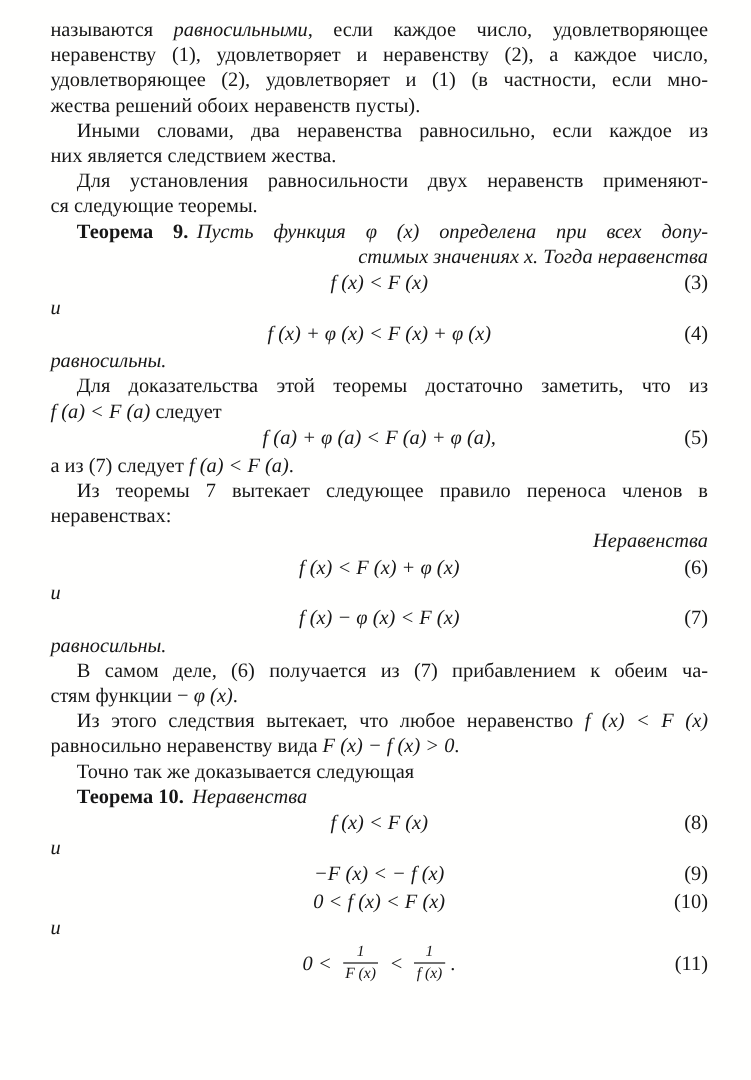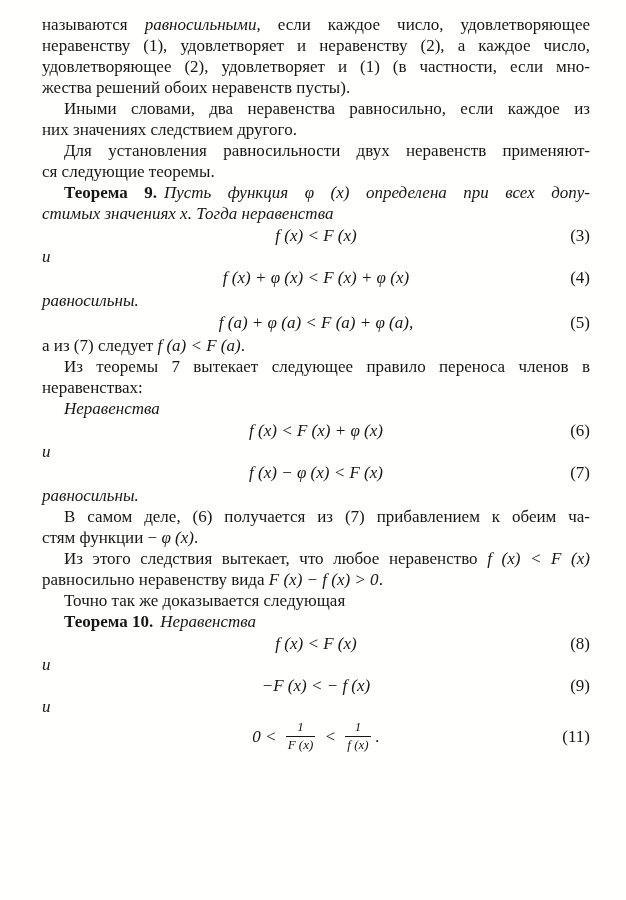--- a/index.html
+++ b/index.html
@@ -26,21 +26,21 @@
   .line {
     line-height: 21px;
     white-space: pre-wrap;
   }
   
   .j {
     text-align: justify;
     text-align-last: justify;
   }
   .indent { text-indent: 22px; }
-  .em { font-style: italic; }
+  .em { font-style: italic; text-align: right; }
   .math { font-style: italic; }
   .thm-label { font-weight: bold; margin-right: 7px; font-style: normal; }
   .eq {
     position: relative;
     line-height: 24px;
     text-align: center;
   }
   .eq .formula { font-style: italic; }
   .eq .num {
     position: absolute;
@@ -88,21 +88,21 @@
 
     <div>
       <div class="line j"><span>называются </span><span class="em">равносильными</span><span>, если каждое число, удовлетворяющее</span></div>
       <div class="line j">неравенству (1), удовлетворяет и неравенству (2), а каждое число,</div>
       <div class="line j">удовлетворяющее (2), удовлетворяет и (1) (в частности, если мно-</div>
       <div class="line">жества решений обоих неравенств пусты).</div>
     </div>
 
     <div>
       <div class="line j indent">Иными словами, два неравенства равносильно, если каждое из</div>
-      <div class="line">них значениях следствием другого.</div>
+      <div class="line">них является следствием жества.</div>
     </div>
 
     <div>
       <div class="line j indent">Для установления равносильности двух неравенств применяют-</div>
       <div class="line">ся следующие теоремы.</div>
     </div>
 
     <div>
       <div class="line j indent"><span class="thm-label">Теорема 9.</span><span class="em">Пусть функция φ (x) определена при всех допу-</span></div>
       <div class="line em">стимых значениях x. Тогда неравенства</div>
@@ -115,20 +115,24 @@
 
     <div class="line and-line">и</div>
 
     <div class="eq">
       <span class="formula">f (x) + φ (x) &lt; F (x) + φ (x)</span>
       <span class="num">(4)</span>
     </div>
 
     <div class="line equiv">равносильны.</div>
 
+    <div>
+      <div class="line j indent">Для доказательства этой теоремы достаточно заметить, что из</div>
+      <div class="line"><span class="math">f (a) &lt; F (a)</span><span> следует</span></div>
+    </div>
 
     <div class="eq">
       <span class="formula">f (a) + φ (a) &lt; F (a) + φ (a),</span>
       <span class="num">(5)</span>
     </div>
 
     <div class="line"><span>а из (7) следует </span><span class="math">f (a) &lt; F (a)</span><span>.</span></div>
 
     <div>
       <div class="line j indent">Из теоремы 7 вытекает следующее правило переноса членов в</div>
@@ -171,20 +175,24 @@
     </div>
 
     <div class="line and-line">и</div>
 
     <div class="eq">
       <span class="formula">−F (x) &lt; − f (x)</span>
       <span class="num">(9)</span>
     </div>
 
 
+    <div class="eq">
+      <span class="formula">0 &lt; f (x) &lt; F (x)</span>
+      <span class="num">(10)</span>
+    </div>
 
     <div class="line and-line">и</div>
 
     <div class="eq eq-tall">
       <span class="formula"><span>0 &lt; </span><span class="frac"><span class="fnum">1</span><span class="fden">F (x)</span></span><span> &lt; </span><span class="frac"><span class="fnum">1</span><span class="fden">f (x)</span></span><span>.</span></span>
       <span class="num">(11)</span>
     </div>
 
 
   </div>

